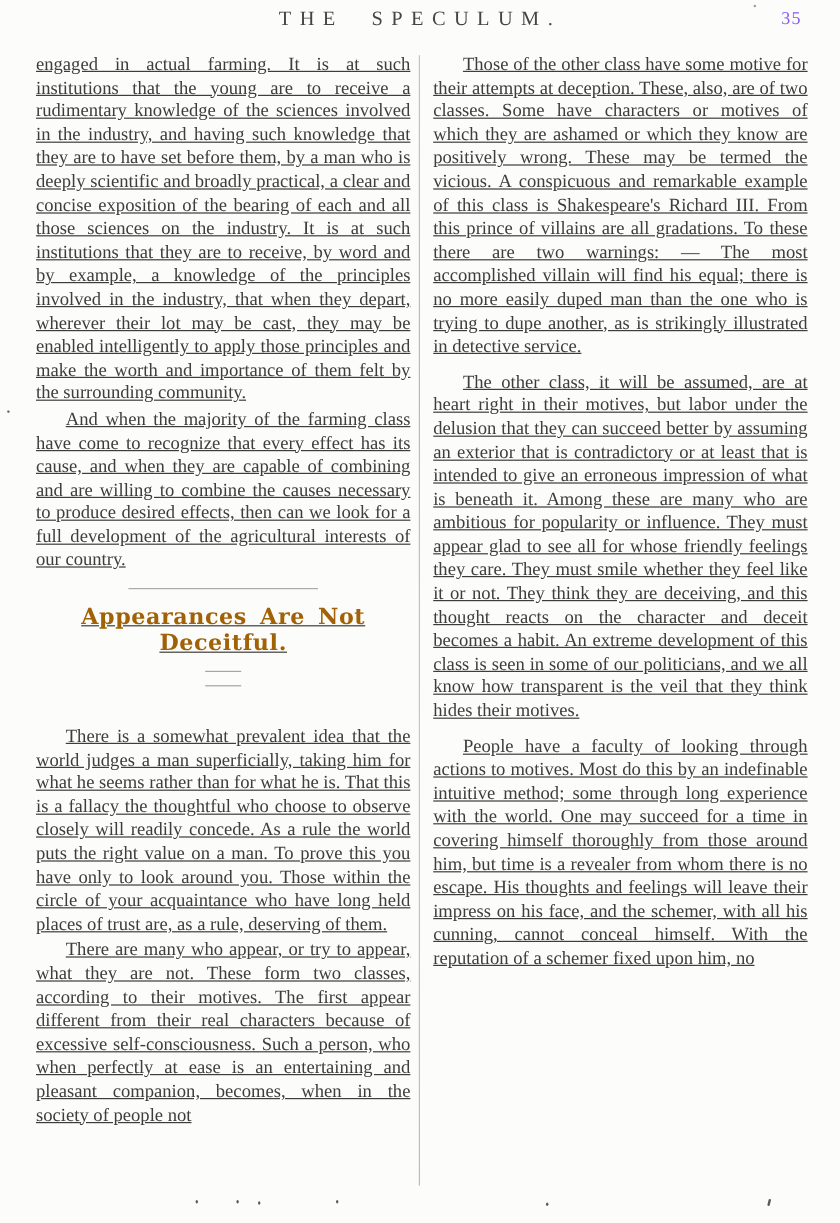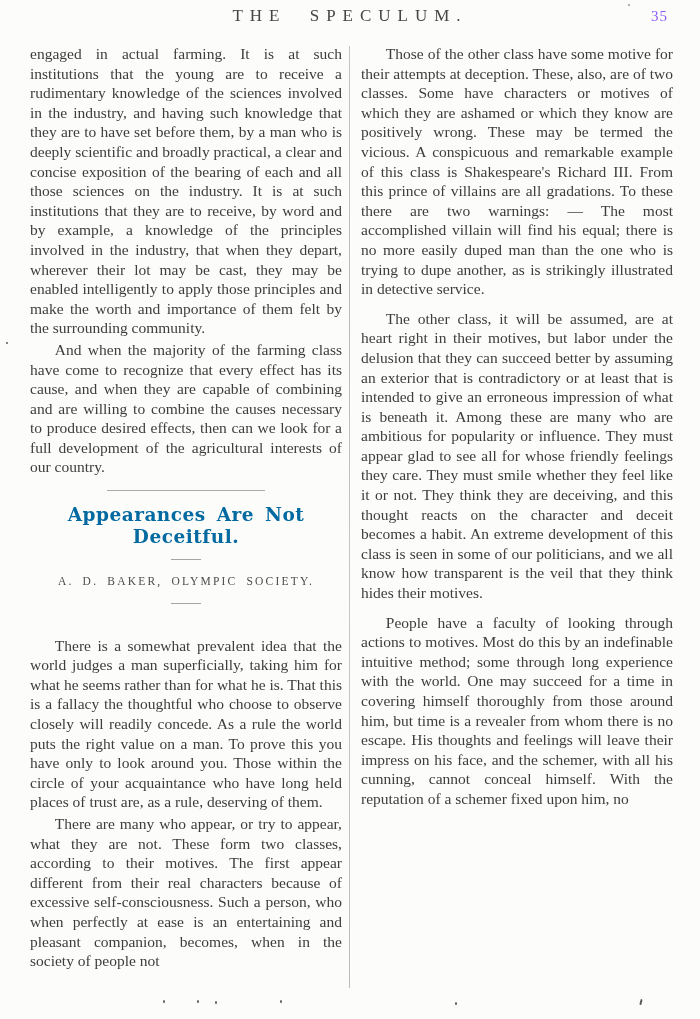--- a/index.html
+++ b/index.html
@@ -49,20 +49,21 @@
     position: absolute;
     top: 44px;
     left: 30px;
     width: 643px;
     display: flex;
   }
   .column {
     text-align: justify;
     font-size: 15.5px;
     line-height: 19.6px;
+    text-decoration: underline;
   }
   .column.left  { width: 312px; }
   .column.right { width: 312px; margin-left: 19px; }
   .col-divider {
     position: absolute;
     left: 349px;
     top: 46px;
     width: 1px;
     height: 942px;
     background: linear-gradient(#b5b5b5, #a8a8a8 30%, #b9b9b9 60%, #ababab);
@@ -84,21 +85,21 @@
   .rule.long  { width: 158px; margin: 13px auto 0; opacity: .75; }
   .rule.short { width: 30px;  margin: 11px auto 0; opacity: .8; }
   h2.article-title {
     font-family: "DejaVu Serif", serif;
     font-weight: bold;
     font-size: 18.5px;
     line-height: 22px;
     letter-spacing: 0.5px;
     word-spacing: 4px;
     text-align: center;
-    color: #0369a1;
+    color: #a16207;
     margin: 13px 0 0;
   }
   .byline {
     text-align: center;
     font-size: 11.5px;
     letter-spacing: 2.2px;
     word-spacing: 4px;
     color: #4c4c4c;
     margin-top: 12px;
   }
@@ -128,21 +129,20 @@
     <div class="column left">
       <p class="noindent">engaged in actual farming.  It is at such institutions that the young are to receive a rudimentary knowledge of the sciences involved in the industry, and having such knowledge that they are to have set before them, by a man who is deeply scientific and broadly practical, a clear and concise exposition of the bearing of each and all those sciences on the industry.  It is at such institutions that they are to receive, by word and by example, a knowledge of the principles involved in the industry, that when they depart, wherever their lot may be cast, they may be enabled intelligently to apply those principles and make the worth and importance of them felt by the surrounding community.</p>
       <p class="indent">And when the majority of the farming class have come to recognize that every effect has its cause, and when they are capable of combining and are willing to combine the causes necessary to produce desired effects, then can we look for a full development of the agricultural interests of our country.</p>
 
       <hr class="rule long">
 
       <h2 class="article-title">Appearances Are Not Deceitful.</h2>
 
       <hr class="rule short">
 
-      <div class="byline">A. D. BAKER, OLYMPIC SOCIETY.</div>
 
       <hr class="rule short byline-rule-after">
 
       <p class="indent first-article-para">There is a somewhat prevalent idea that the world judges a man superficially, taking him for what he seems rather than for what he is.  That this is a fallacy the thoughtful who choose to observe closely will readily concede.  As a rule the world puts the right value on a man.  To prove this you have only to look around you.  Those within the circle of your acquaintance who have long held places of trust are, as a rule, deserving of them.</p>
       <p class="indent">There are many who appear, or try to appear, what they are not.  These form two classes, according to their motives.  The first appear different from their real characters because of excessive self-consciousness.  Such a person, who when perfectly at ease is an entertaining and pleasant companion, becomes, when in the society of people not</p>
     </div>
 
     <div class="column right">
       <p class="indent">Those of the other class have some motive for their attempts at deception.  These, also, are of two classes.  Some have characters or motives of which they are ashamed or which they know are positively wrong.  These may be termed the vicious.  A conspicuous and remarkable example of this class is Shakespeare's Richard III.  From this prince of villains are all gradations.  To these there are two warnings: — The most accomplished villain will find his equal; there is no more easily duped man than the one who is trying to dupe another, as is strikingly illustrated in detective service.</p>
       <p class="indent">The other class, it will be assumed, are at heart right in their motives, but labor under the delusion that they can succeed better by assuming an exterior that is contradictory or at least that is intended to give an erroneous impression of what is beneath it.  Among these are many who are ambitious for popularity or influence.  They must appear glad to see all for whose friendly feelings they care.  They must smile whether they feel like it or not.  They think they are deceiving, and this thought reacts on the character and deceit becomes a habit.  An extreme development of this class is seen in some of our politicians, and we all know how transparent is the veil that they think hides their motives.</p>

